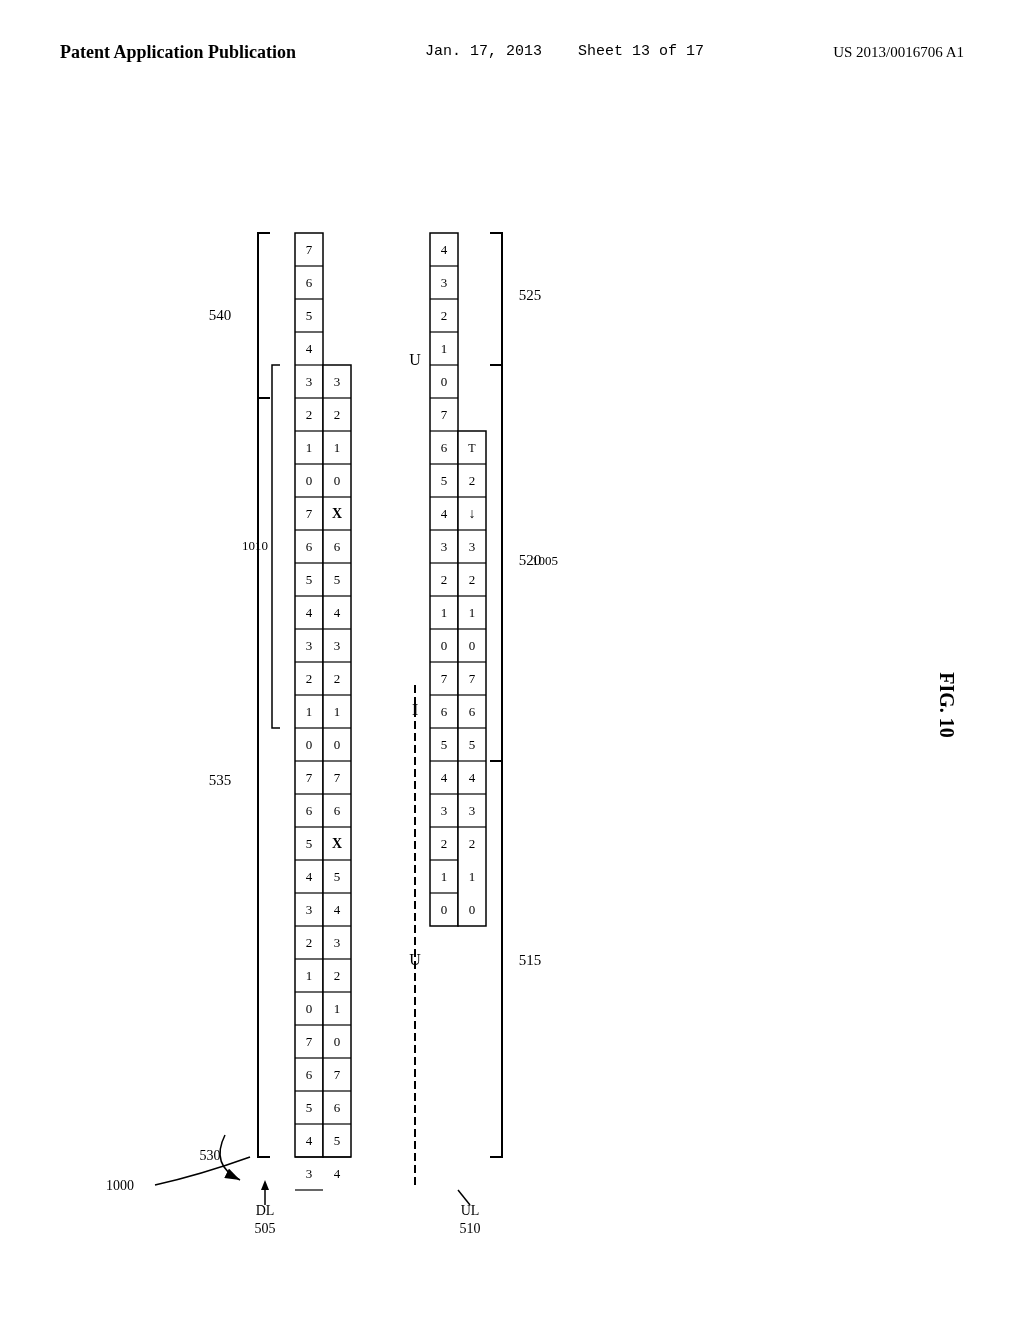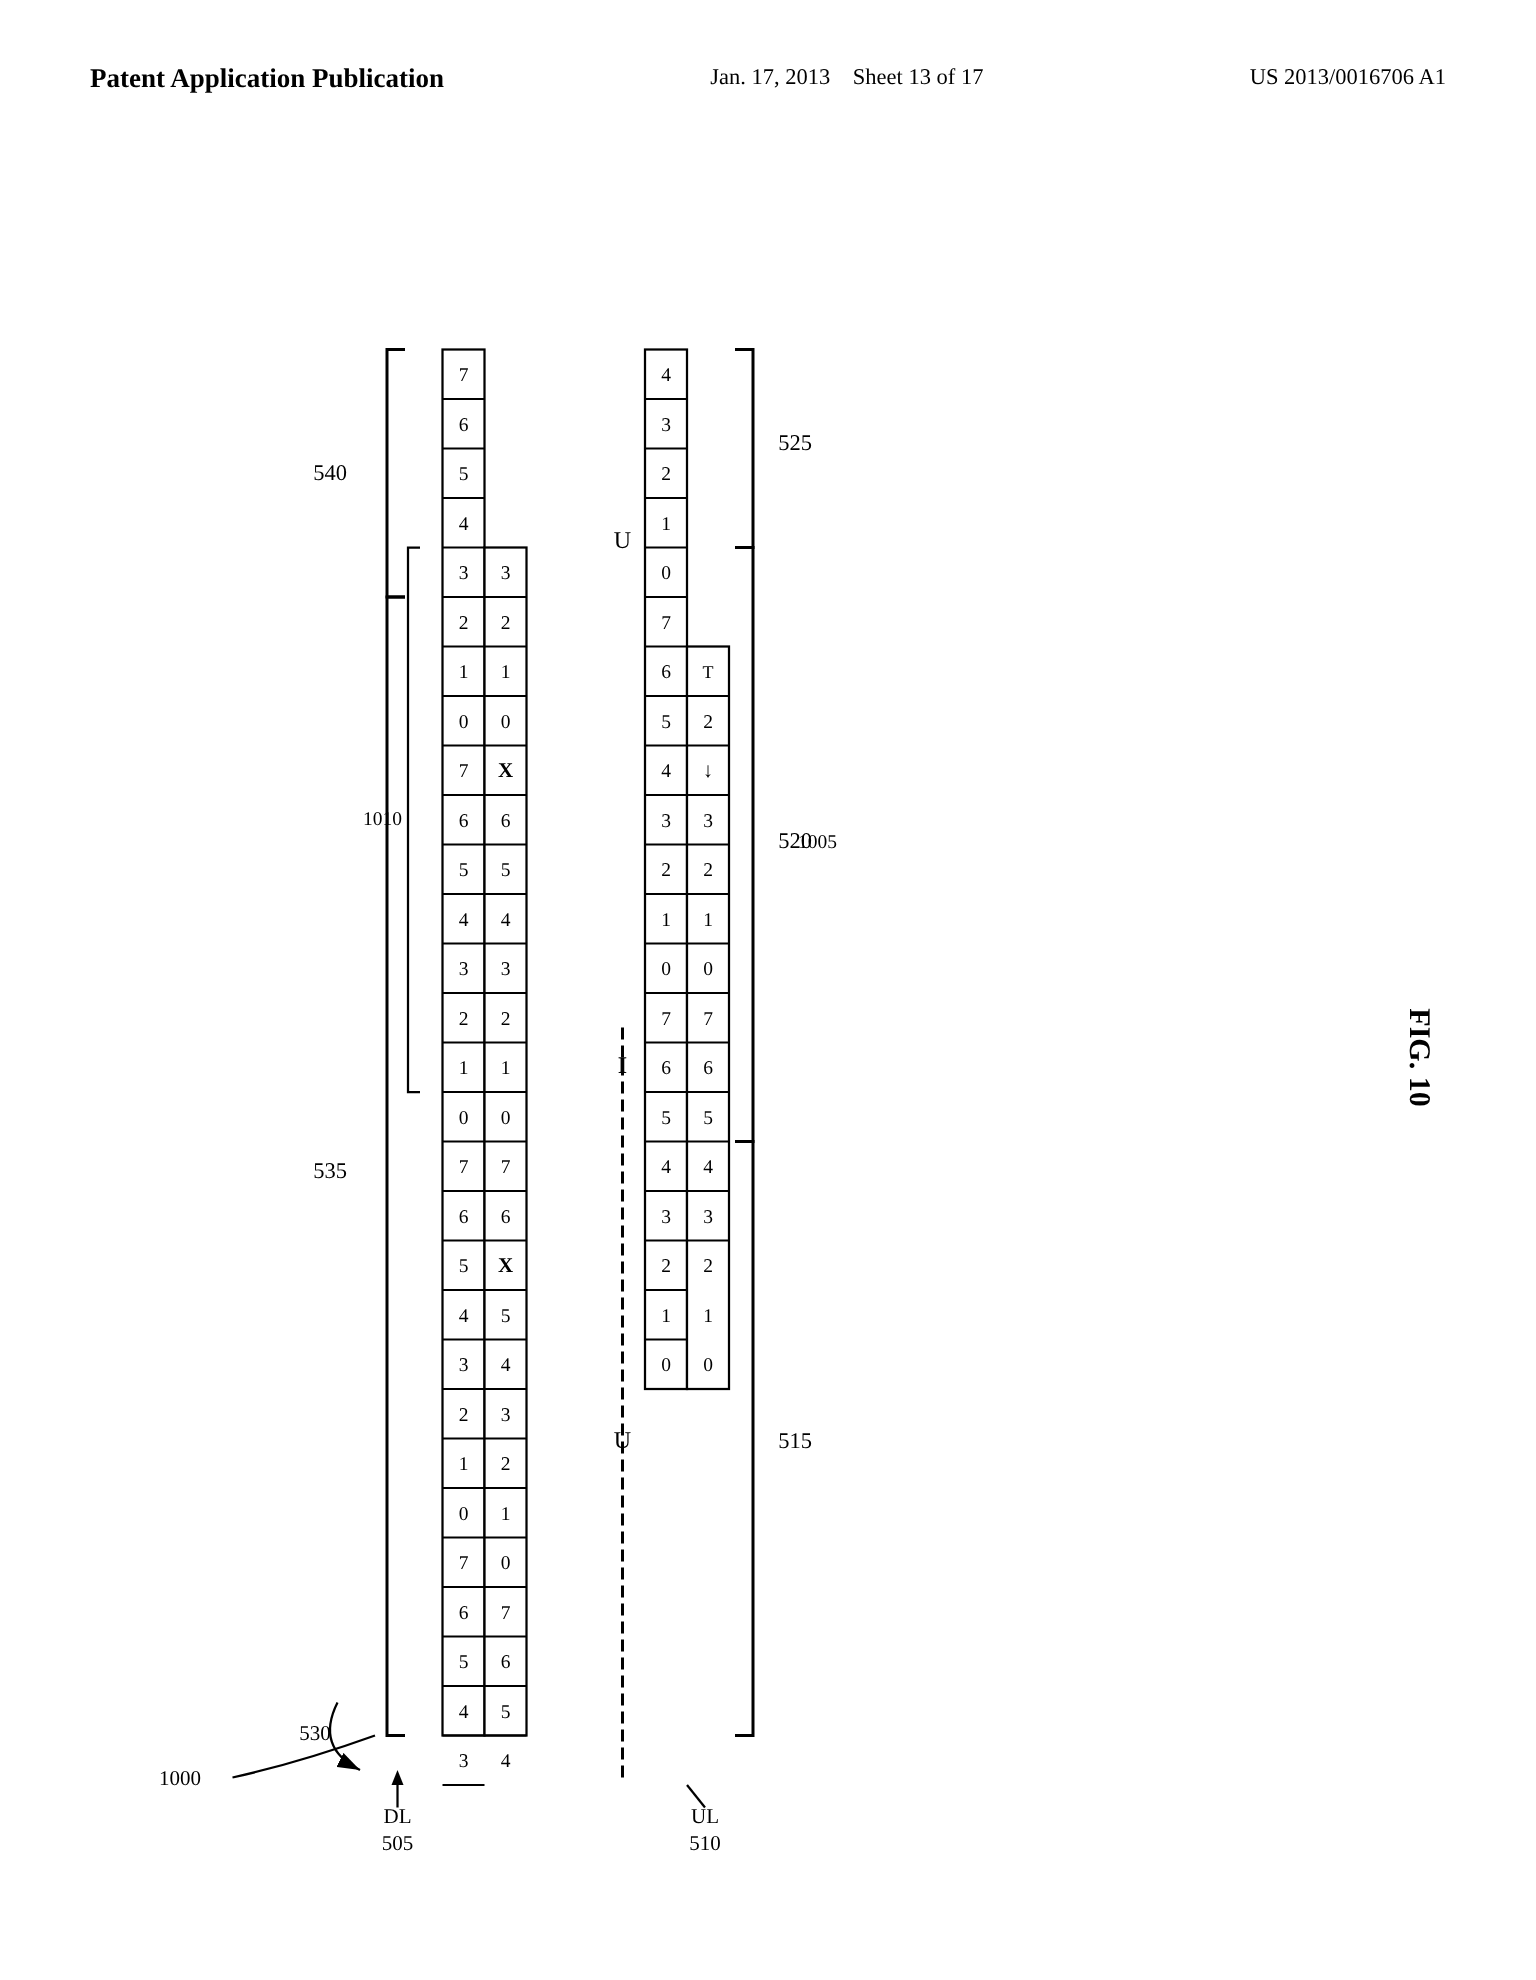--- a/index.html
+++ b/index.html
@@ -24,20 +24,21 @@
     .header-left {
       font-weight: bold;
       font-size: 18px;
       line-height: 1.4;
     }
 
     .header-center {
       font-size: 15px;
       text-align: center;
       line-height: 1.6;
+      font-family: Liberation Mono, monospace;
     }
 
     .header-right {
       font-size: 15px;
       text-align: left;
       line-height: 1.6;
     }
 
     .diagram-area {
       position: relative;

